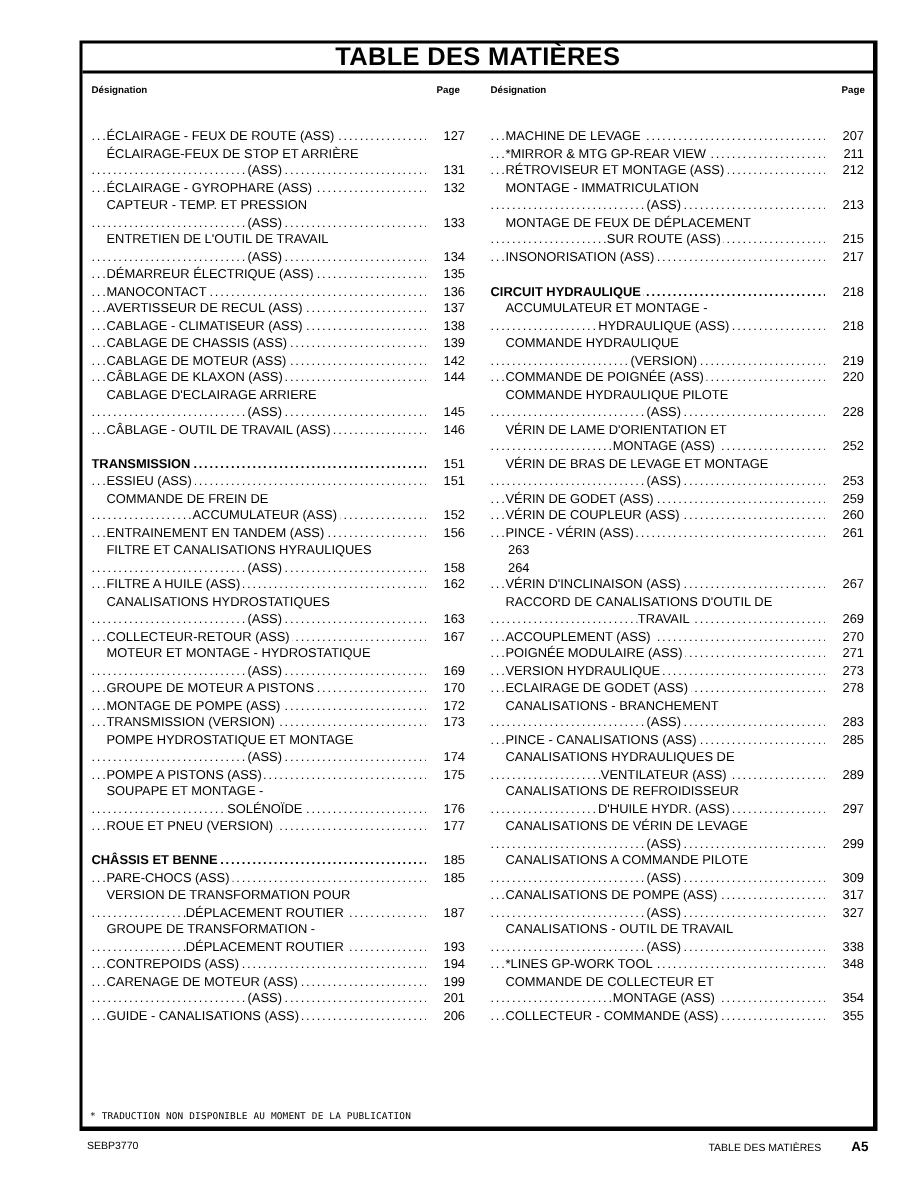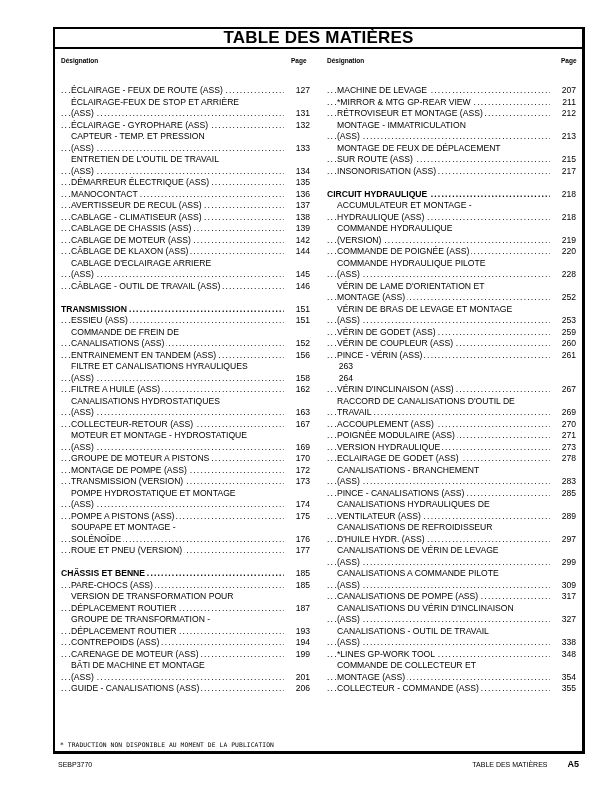--- a/index.html
+++ b/index.html
@@ -14,21 +14,21 @@
   .col { position: absolute; top: 56px; width: 250px; }
   .col.left { left: 6px; }
   .col.right { left: 272px; }
   .entry { display: flex; font-size: 8.6px; line-height: 11.5px; }
   .entry .txt { flex: 1; position: relative; overflow: hidden; white-space: nowrap; }
   .entry .txt .lbl { background: #fff; padding-right: 2px; position: relative; z-index: 1; }
   .entry .txt.dots::after { content: ". . . . . . . . . . . . . . . . . . . . . . . . . . . . . . . . . . . . . . . . . . . . . . . . . . . . . . . . . . . . . . . . . . . . . . . . . . . . . . ";
         position: absolute; left: 0; top: 0; white-space: nowrap; letter-spacing: -0.6px; }
   .entry .pg { width: 26px; text-align: right; padding-right: 1px; }
   .entry.sub .txt { padding-left: 10px; }
-  .entry.cont .txt { padding-left: 10px; }
+  .entry.cont .txt { padding-left: 10px; text-align: center; }
   .entry.section { font-weight: bold; margin-top: 11.5px; }
   .entry.section .txt { padding-left: 0; }
   .entry.section .pg { font-weight: normal; }
   .footnote { position: absolute; left: 5px; bottom: 3px; font-family: "DejaVu Sans Mono", monospace;
               font-size: 6.3px; letter-spacing: 0.1px; }
   .footer-left { position: absolute; left: 58px; top: 761px; font-size: 7px; }
   .footer-right { position: absolute; right: 33px; top: 759px; font-size: 7px; display: flex; align-items: baseline; gap: 20px; }
   .footer-right .pageno { font-weight: bold; font-size: 9px; }
 </style>
 </head>
@@ -122,21 +122,21 @@
       </div>
       <div class="entry sub">
         <span class="txt dots"><span class="lbl">ESSIEU (ASS)</span></span>
         <span class="pg">151</span>
       </div>
       <div class="entry sub">
         <span class="txt"><span class="lbl">COMMANDE DE FREIN DE</span></span>
         <span class="pg"></span>
       </div>
       <div class="entry cont">
-        <span class="txt dots"><span class="lbl">CANALISATIONS (ASS)</span></span>
+        <span class="txt dots"><span class="lbl">ACCUMULATEUR (ASS)</span></span>
         <span class="pg">152</span>
       </div>
       <div class="entry sub">
         <span class="txt dots"><span class="lbl">ENTRAINEMENT EN TANDEM (ASS)</span></span>
         <span class="pg">156</span>
       </div>
       <div class="entry sub">
         <span class="txt"><span class="lbl">FILTRE ET CANALISATIONS HYRAULIQUES</span></span>
         <span class="pg"></span>
       </div>
@@ -229,24 +229,20 @@
         <span class="pg">193</span>
       </div>
       <div class="entry sub">
         <span class="txt dots"><span class="lbl">CONTREPOIDS (ASS)</span></span>
         <span class="pg">194</span>
       </div>
       <div class="entry sub">
         <span class="txt dots"><span class="lbl">CARENAGE DE MOTEUR (ASS)</span></span>
         <span class="pg">199</span>
       </div>
-      <div class="entry sub">
-        <span class="txt"><span class="lbl">BÂTI DE MACHINE ET MONTAGE</span></span>
-        <span class="pg"></span>
-      </div>
       <div class="entry cont">
         <span class="txt dots"><span class="lbl">(ASS)</span></span>
         <span class="pg">201</span>
       </div>
       <div class="entry sub">
         <span class="txt dots"><span class="lbl">GUIDE - CANALISATIONS (ASS)</span></span>
         <span class="pg">206</span>
       </div>
     </div>
   <div class="col right" id="col-right">
@@ -416,24 +412,20 @@
         <span class="txt"><span class="lbl">CANALISATIONS A COMMANDE PILOTE</span></span>
         <span class="pg"></span>
       </div>
       <div class="entry cont">
         <span class="txt dots"><span class="lbl">(ASS)</span></span>
         <span class="pg">309</span>
       </div>
       <div class="entry sub">
         <span class="txt dots"><span class="lbl">CANALISATIONS DE POMPE (ASS)</span></span>
         <span class="pg">317</span>
-      </div>
-      <div class="entry sub">
-        <span class="txt"><span class="lbl">CANALISATIONS DU VÉRIN D'INCLINAISON</span></span>
-        <span class="pg"></span>
       </div>
       <div class="entry cont">
         <span class="txt dots"><span class="lbl">(ASS)</span></span>
         <span class="pg">327</span>
       </div>
       <div class="entry sub">
         <span class="txt"><span class="lbl">CANALISATIONS - OUTIL DE TRAVAIL</span></span>
         <span class="pg"></span>
       </div>
       <div class="entry cont">

